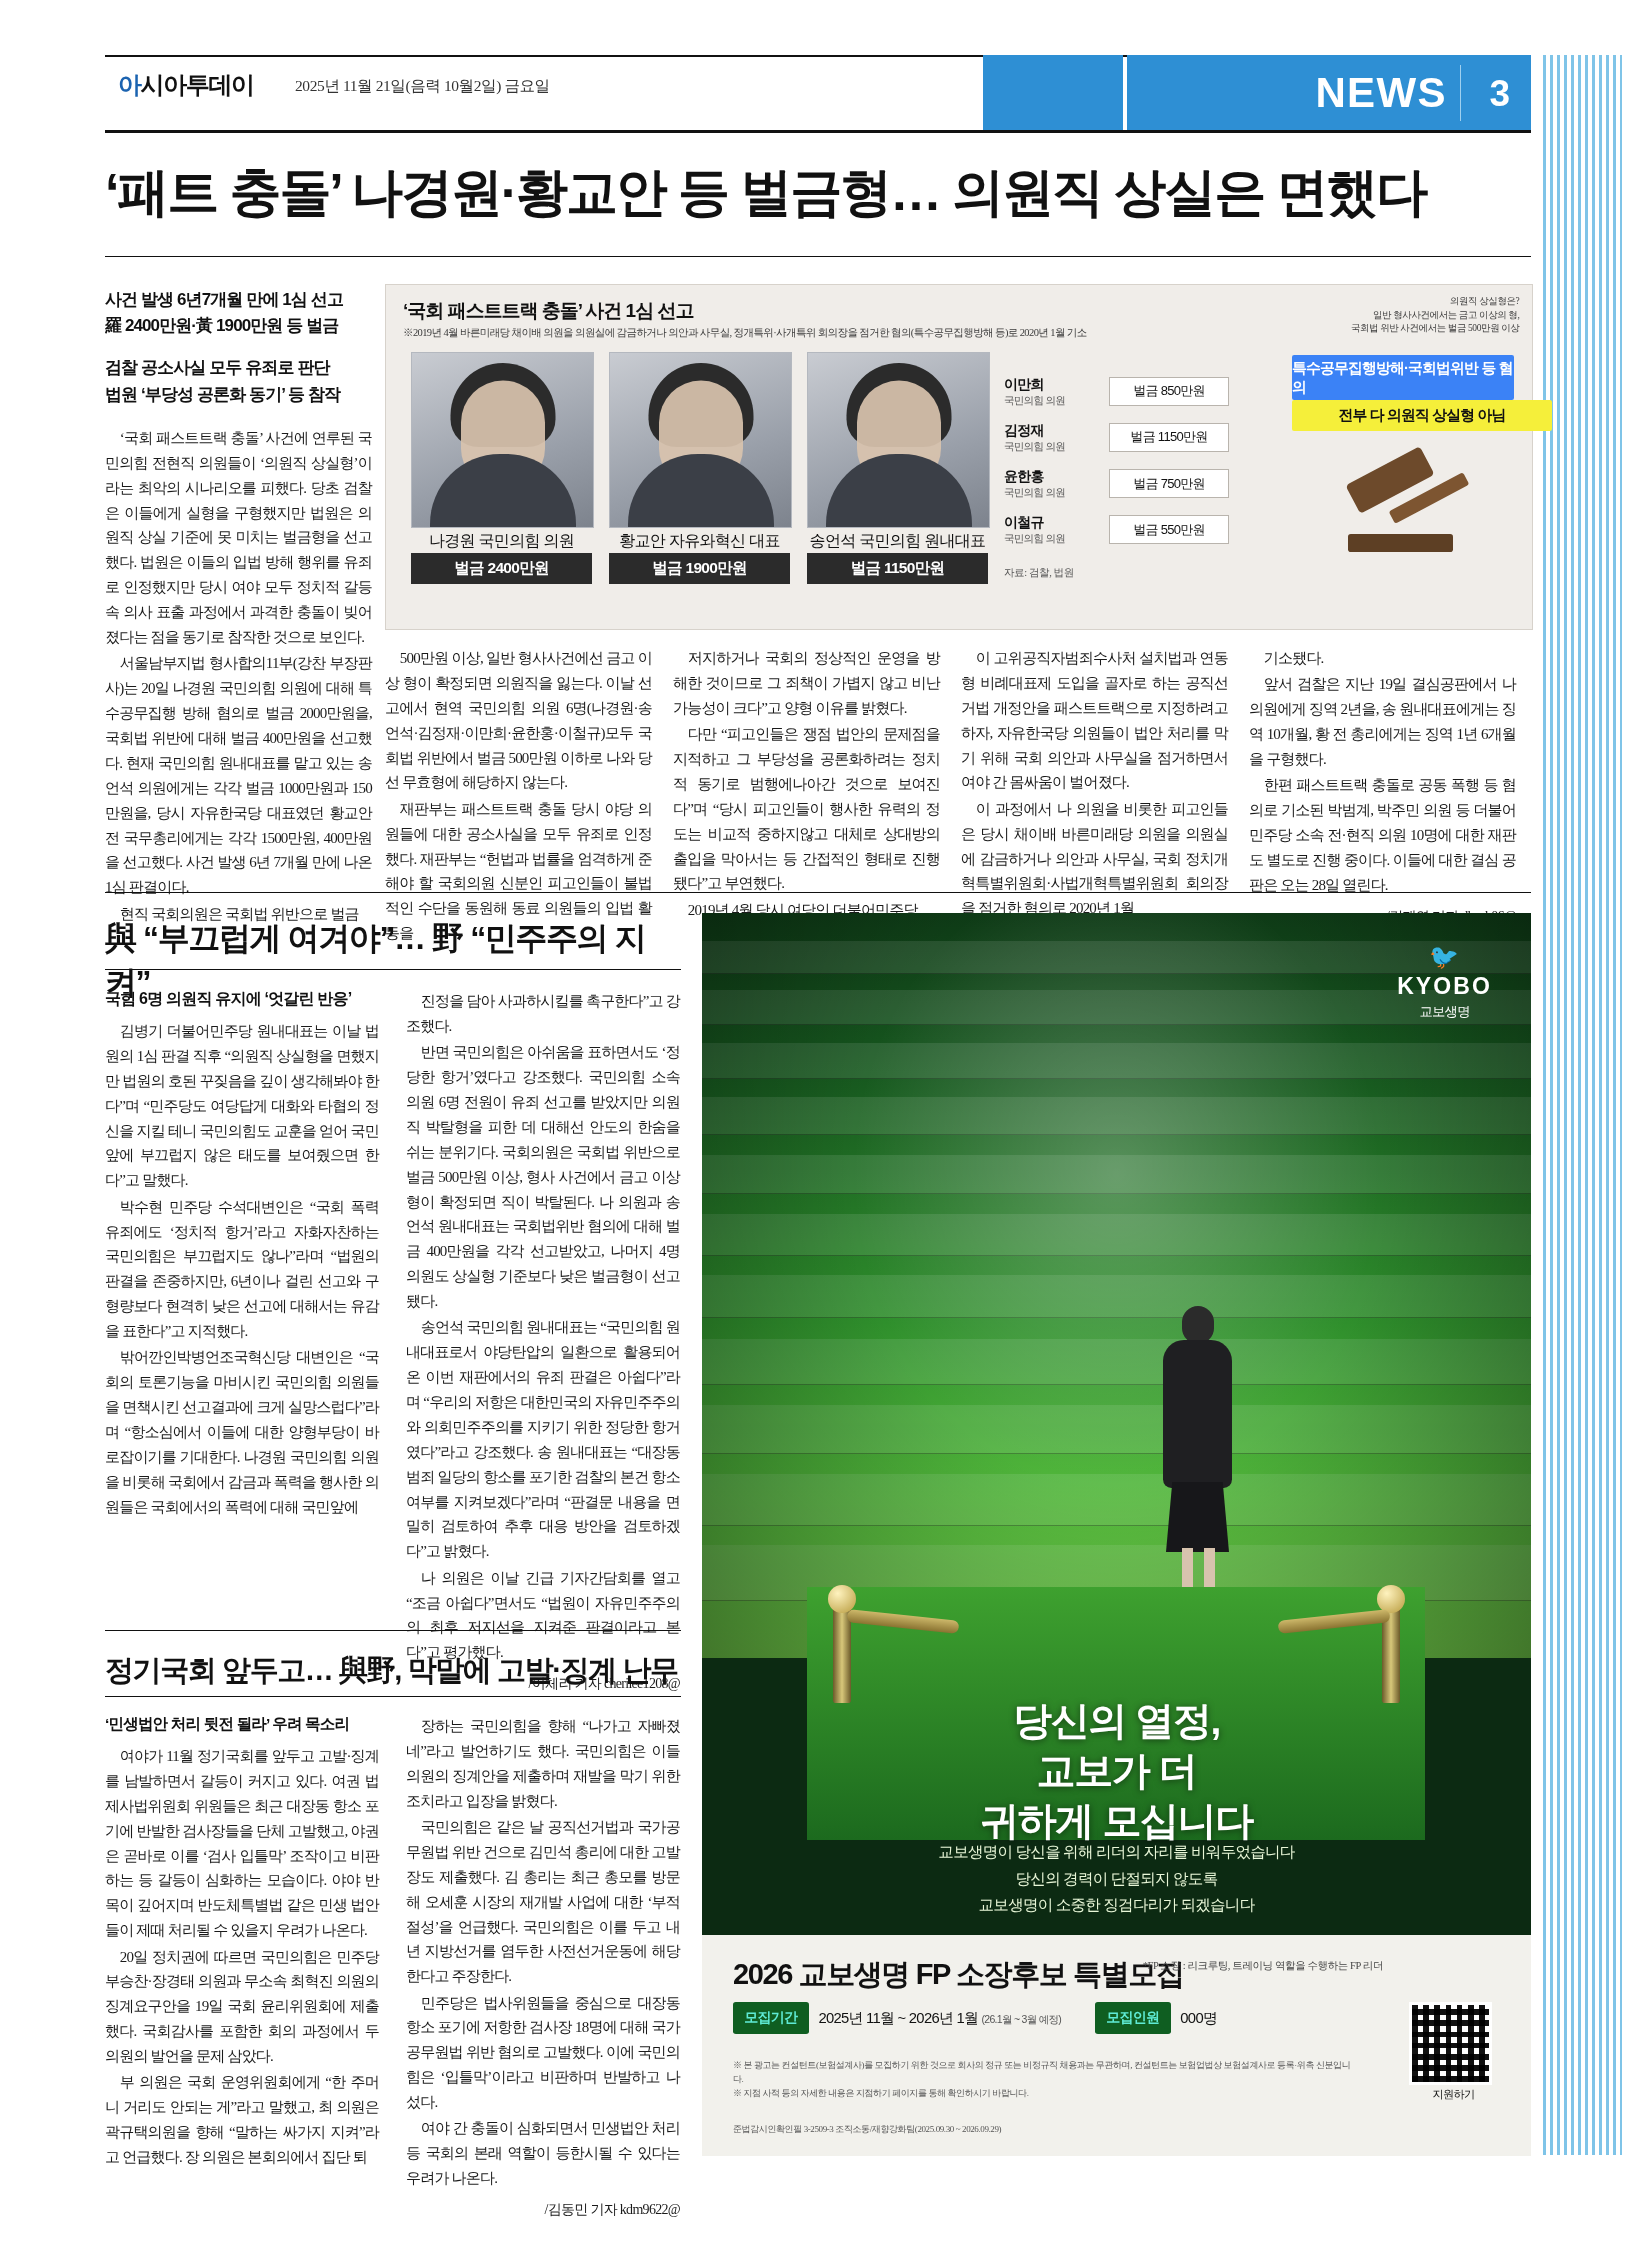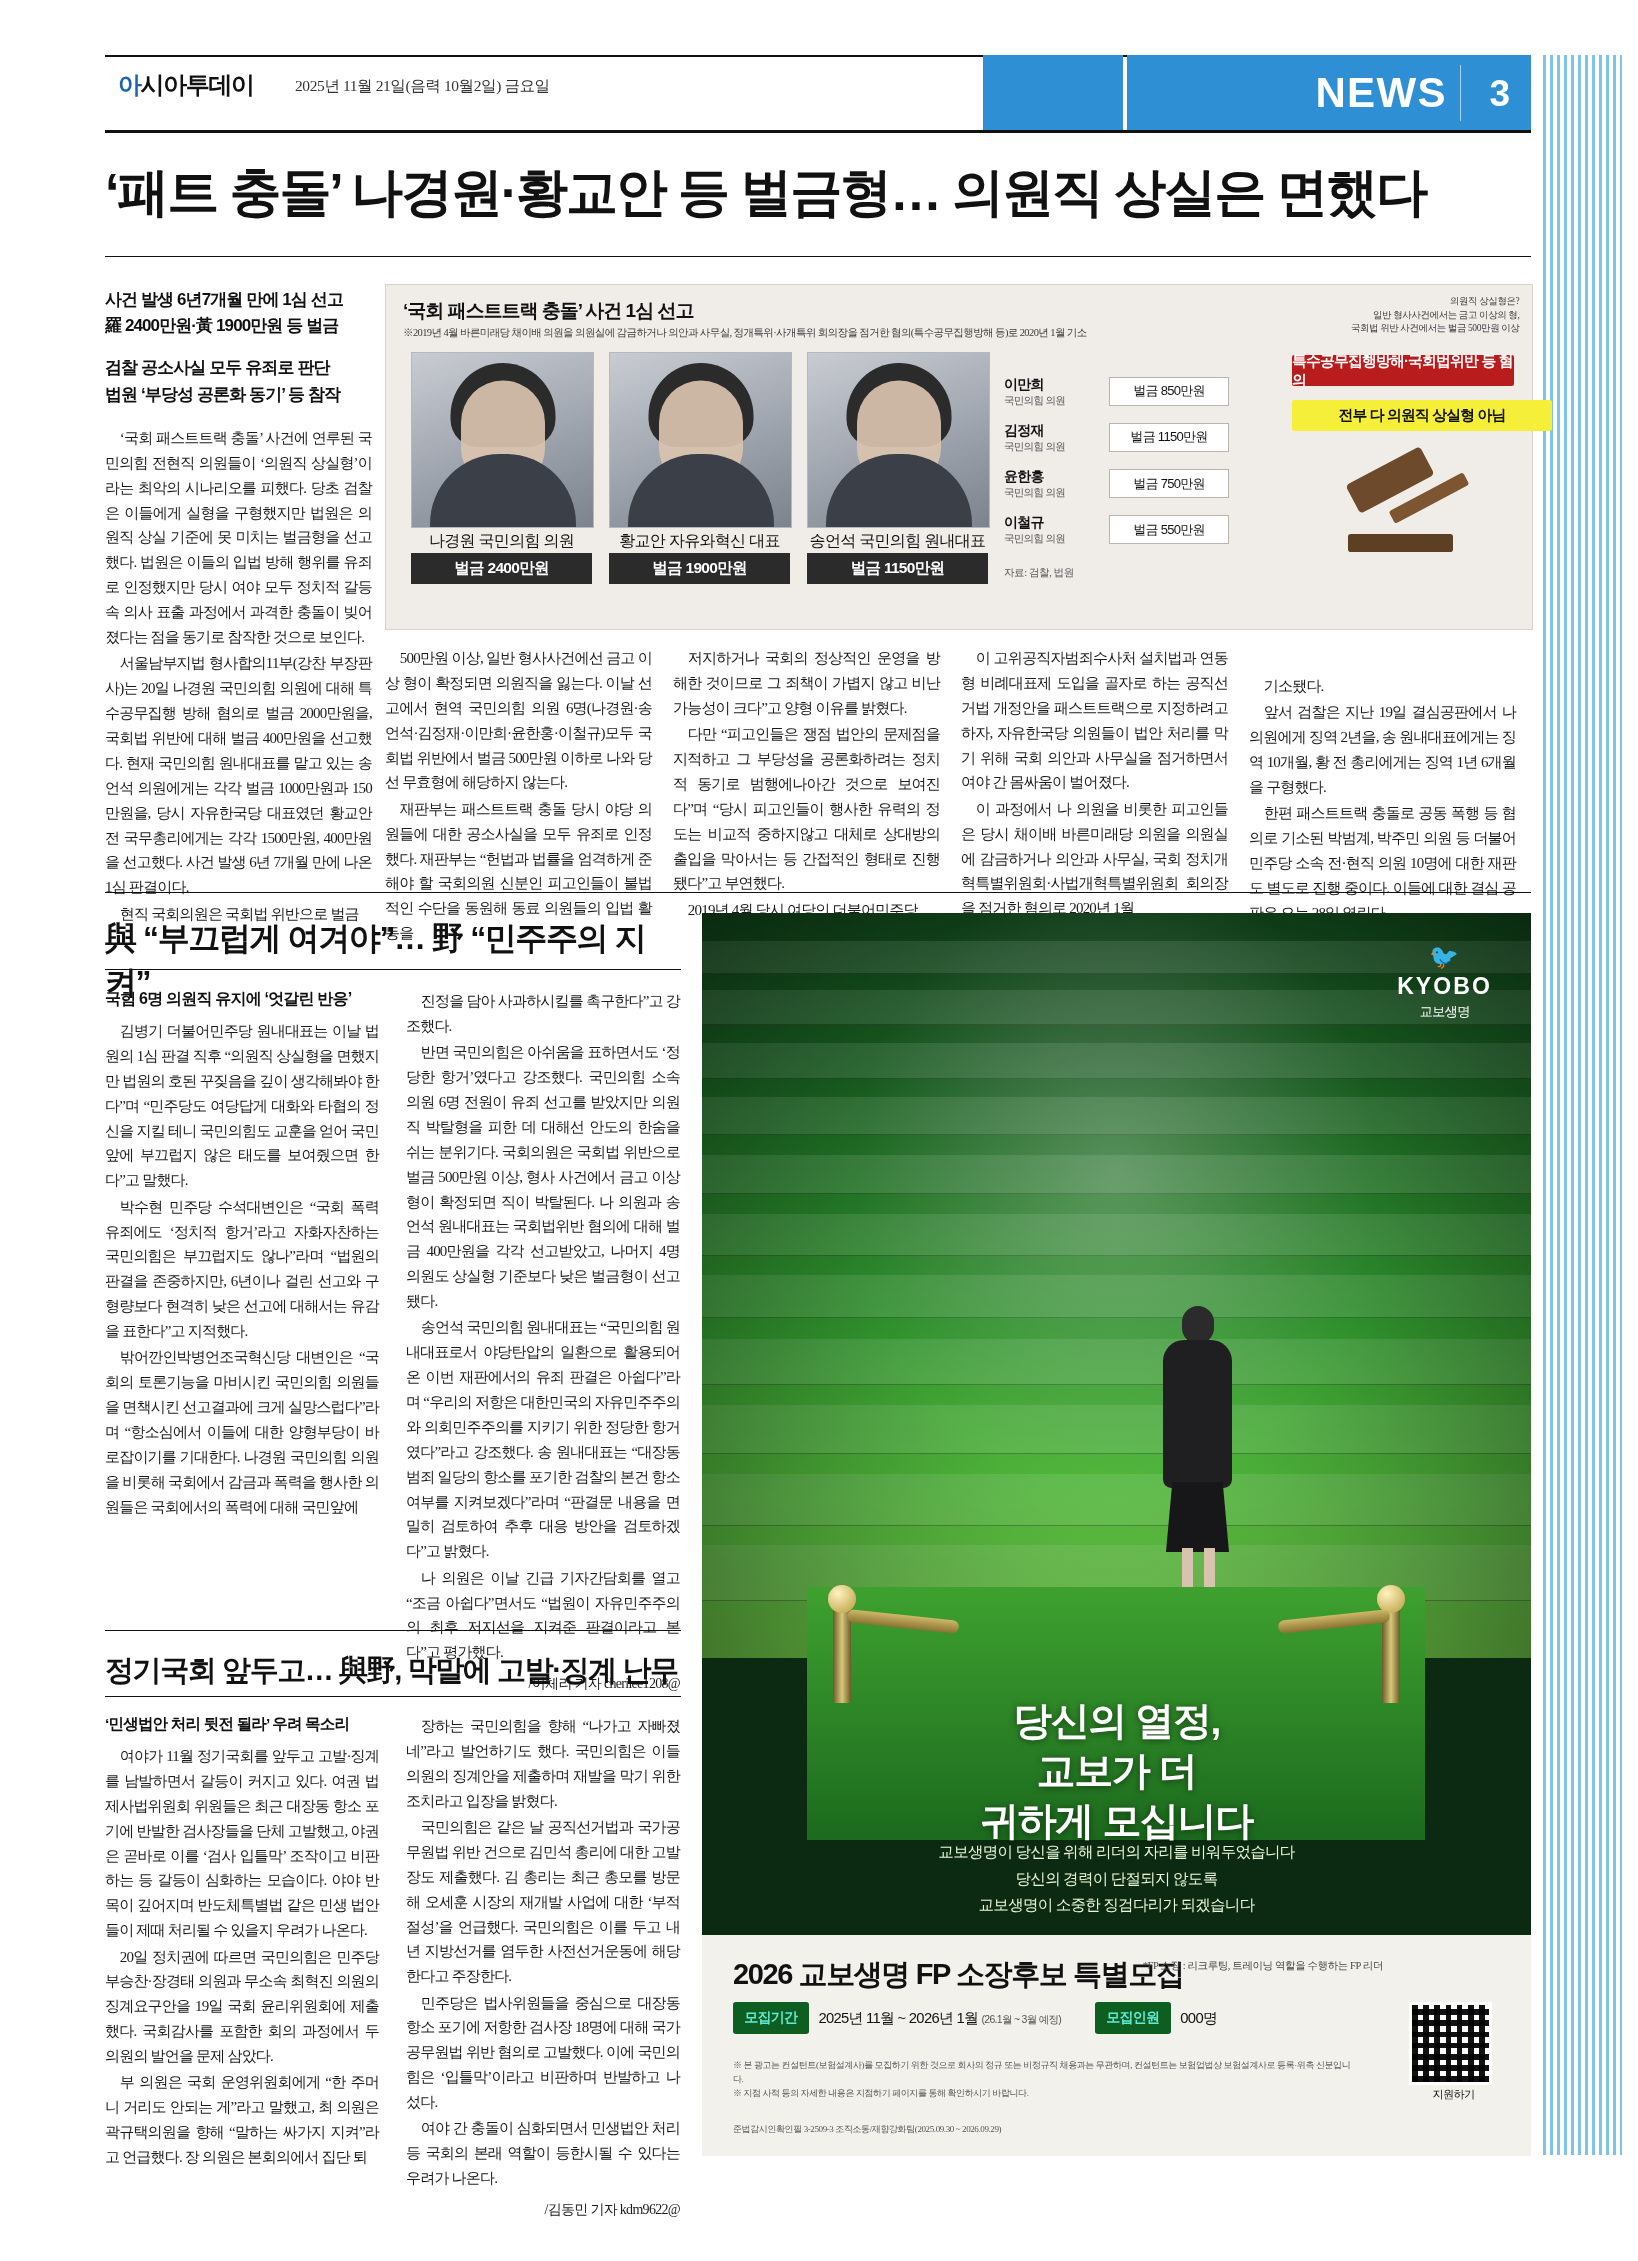--- a/index.html
+++ b/index.html
@@ -50,30 +50,30 @@
   .fineamt.f1{left:25px;} .fineamt.f2{left:223px;} .fineamt.f3{left:421px;}
 
   .roster{position:absolute;left:618px;top:91px;width:253px;}
   .roster-row{display:flex;align-items:center;margin-bottom:15.5px;}
   .roster-name{width:105px;font-family:"Liberation Sans",sans-serif;font-size:14px;font-weight:bold;letter-spacing:-0.7px;color:#111;line-height:1.25;}
   .roster-name small{display:block;font-size:10.5px;font-weight:normal;color:#555;}
   .roster-fine{width:118px;height:27px;border:0.7px solid #b9b4ad;background:#fff;display:flex;align-items:center;justify-content:center;font-family:"Liberation Sans",sans-serif;font-size:13px;letter-spacing:-0.7px;color:#111;}
   .info-source{position:absolute;left:618px;top:281px;font-size:10.5px;color:#555;letter-spacing:-0.4px;}
 
   .note-right{position:absolute;right:12.6px;top:9.8px;width:302px;text-align:right;font-size:9.5px;line-height:1.45;color:#3a3a3a;letter-spacing:-0.4px;}
-  .badge1{position:absolute;left:906px;top:70px;width:222px;height:31px;background:#b91c1c;color:#fff;font-family:"Liberation Sans",sans-serif;font-size:14.8px;font-weight:bold;letter-spacing:-0.8px;display:flex;align-items:center;justify-content:center;border-radius:2.1px;}
+  .badge1{position:absolute;left:906px;top:70px;width:222px;height:45px;background:#3b82f6;color:#fff;font-family:"Liberation Sans",sans-serif;font-size:14.8px;font-weight:bold;letter-spacing:-0.8px;display:flex;align-items:center;justify-content:center;border-radius:2.1px;}
   .badge2{position:absolute;left:906px;top:115px;width:260px;height:31px;background:#f5ef3a;color:#111;font-family:"Liberation Sans",sans-serif;font-size:14.8px;font-weight:bold;letter-spacing:-0.8px;display:flex;align-items:center;justify-content:center;border-radius:2.1px;}
   .gavel{position:absolute;left:934px;top:151px;width:169px;height:133px;}
   .gavel .head{position:absolute;left:28px;top:28px;width:84px;height:32px;background:#6d4a2b;transform:rotate(-28deg);border-radius:4.2px;}
   .gavel .handle{position:absolute;left:67px;top:55px;width:84px;height:14px;background:#7d5531;transform:rotate(-28deg);border-radius:2.8px;}
   .gavel .block{position:absolute;left:28px;top:98px;width:105px;height:18px;background:#5d3f24;border-radius:2.8px;}
 
   
   .c2col{position:absolute;top:646px;width:267px;}
-  .c2col.a{left:385px;} .c2col.b{left:673px;} .c2col.c{left:961px;} .c2col.d{left:1249px;margin-top:28px;}
+  .c2col.a{left:385px;} .c2col.b{left:673px;} .c2col.c{left:961px;} .c2col.d{left:1249px;}
   .byline{font-size:14px;letter-spacing:-0.7px;text-align:right;margin-top:7px;color:#1a1a1a;}
 
   .rule-mid{position:absolute;left:105px;top:892px;width:1426px;height:1.4px;background:#111;}
 
   
   .sec2-title{position:absolute;left:105px;top:917px;width:576px;font-family:"Liberation Sans",sans-serif;font-weight:bold;font-size:32px;letter-spacing:-1.4px;color:#111;}
   .rule-sec2{position:absolute;left:105px;top:969px;width:576px;height:1.4px;background:#111;}
   .sec2-kicker{position:absolute;left:105px;top:989px;width:274px;font-family:"Liberation Sans",sans-serif;font-size:16px;font-weight:bold;letter-spacing:-0.8px;color:#111;}
   .sec2-colA{position:absolute;left:105px;top:1019px;width:274px;}
   .sec2-colB{position:absolute;left:406px;top:989px;width:274px;}

